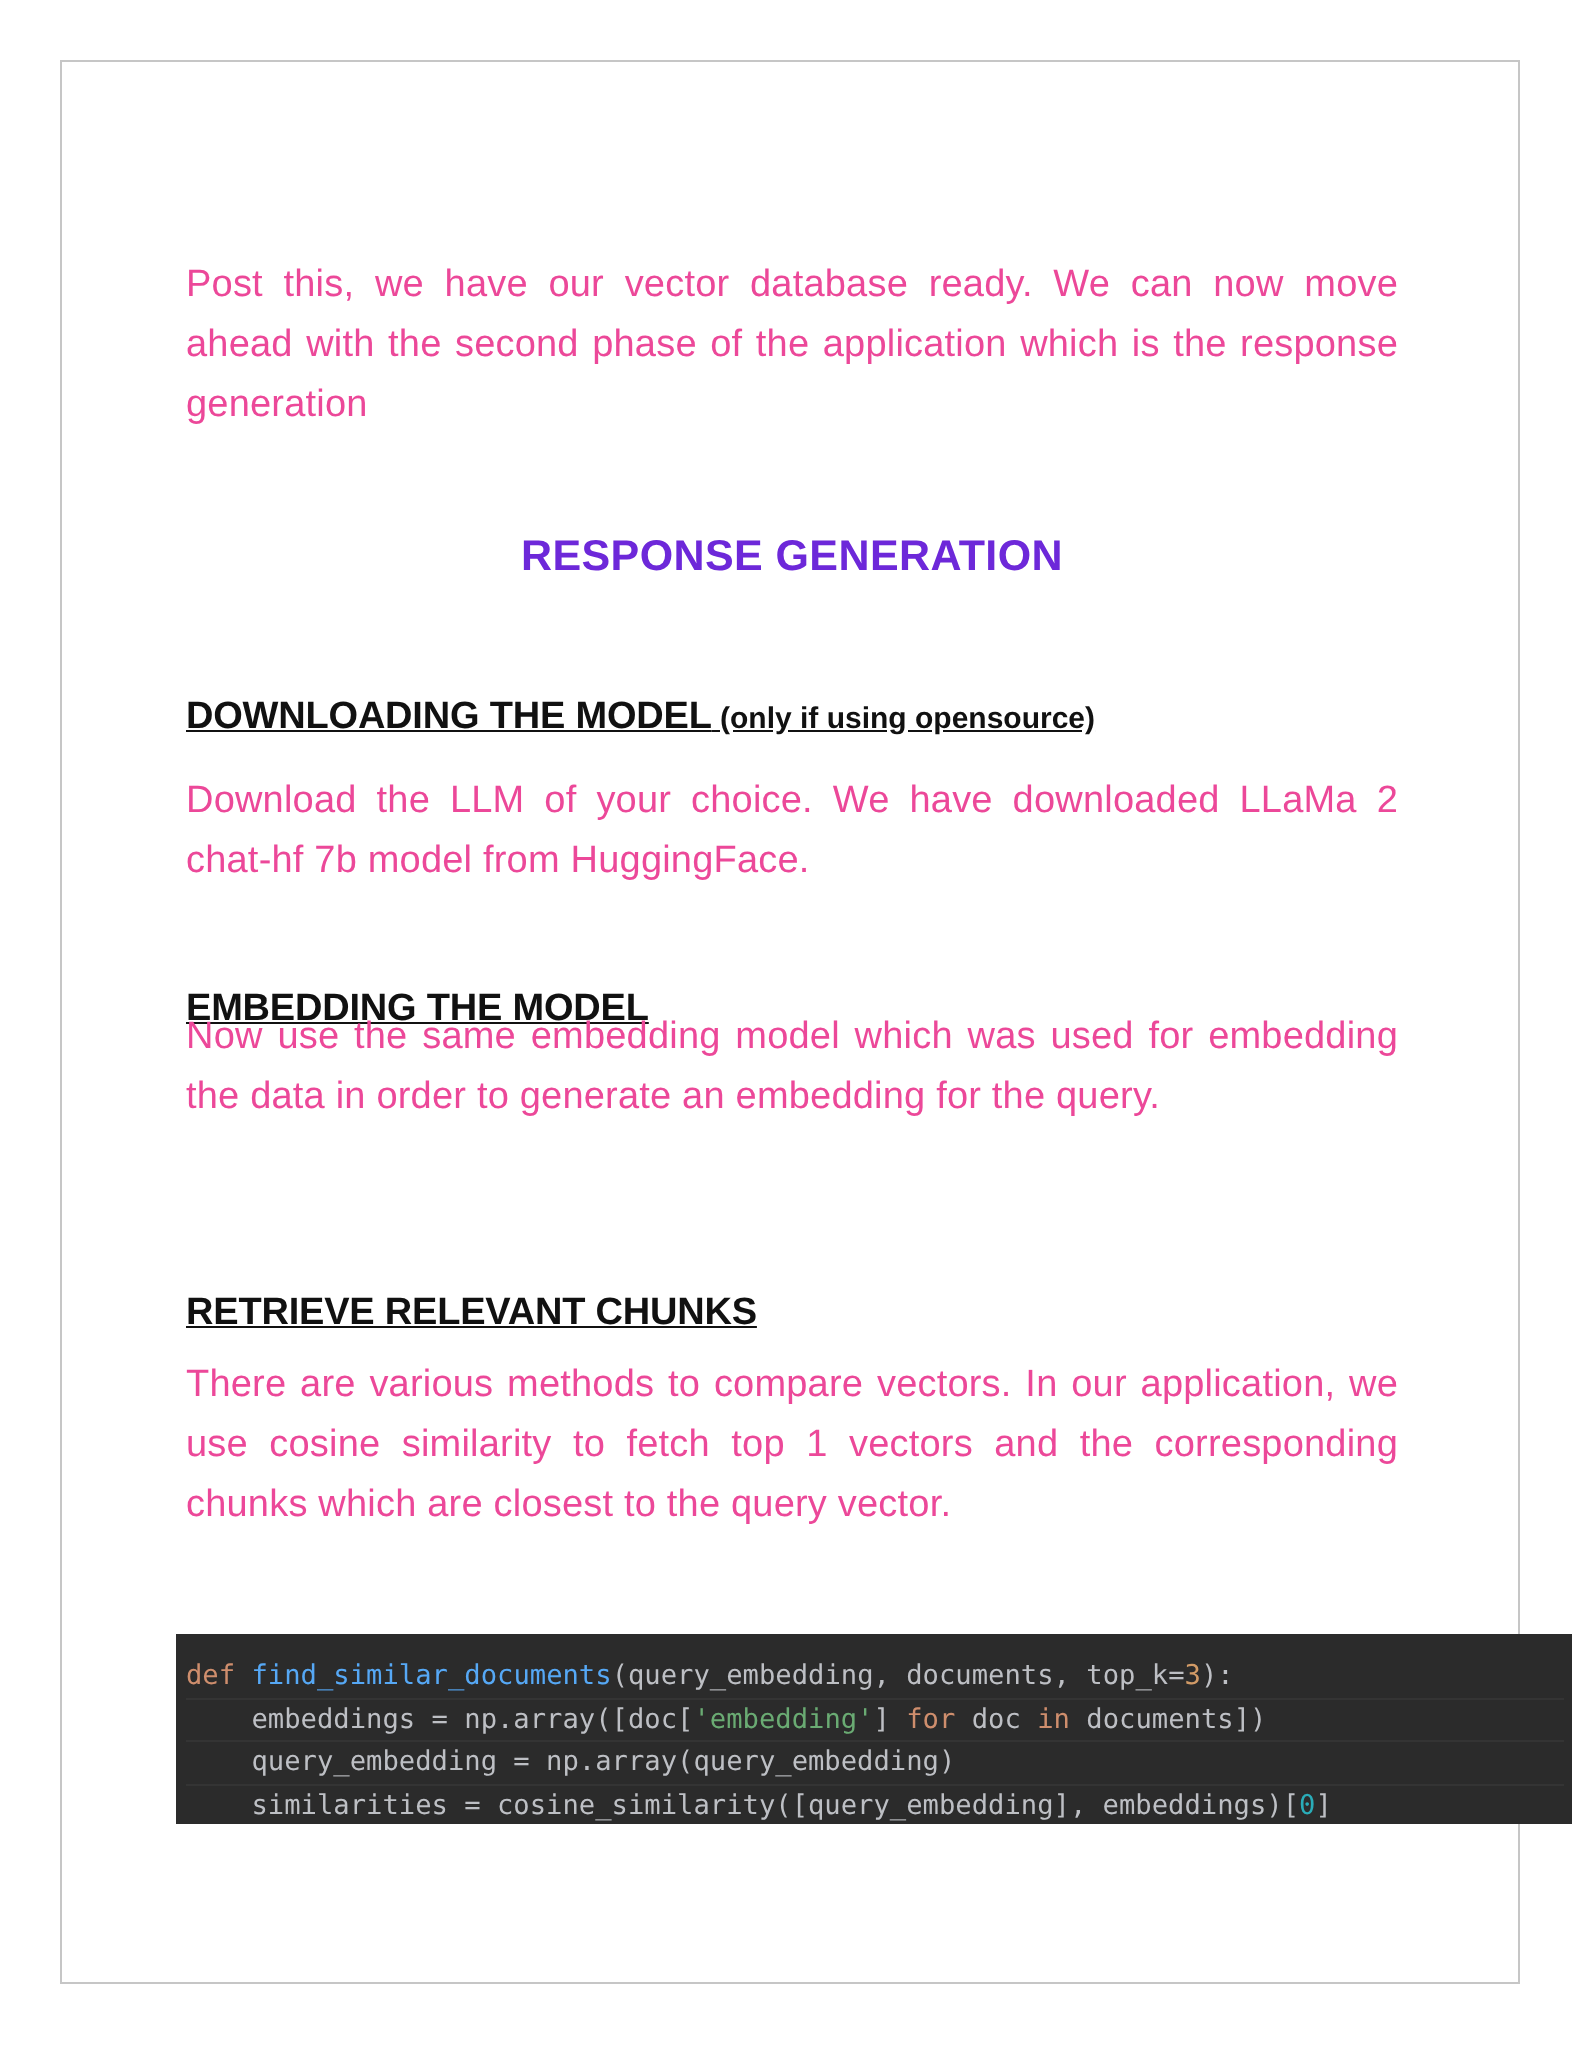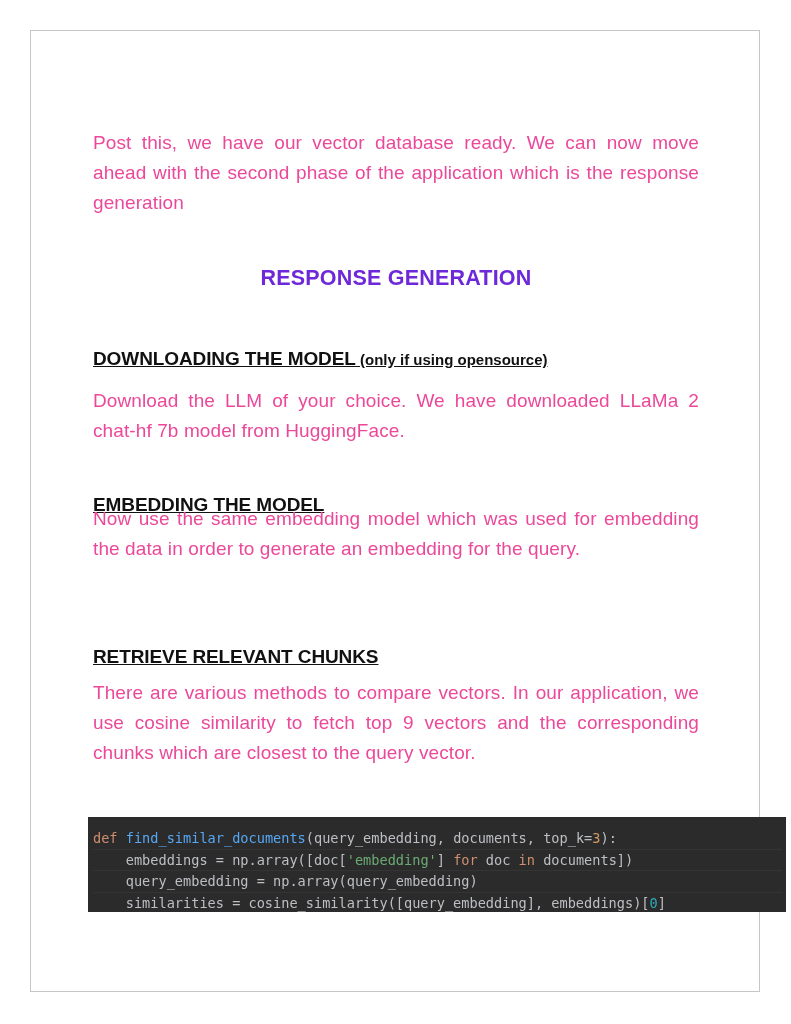--- a/index.html
+++ b/index.html
@@ -77,15 +77,15 @@
 <h2 class="doc-block section-heading" style="top:348px;"><span>DOWNLOADING THE MODEL</span><span class="heading-note"> (only if using opensource)</span></h2>
 
 <p class="doc-block body-text" style="top:386px;">Download the LLM of your choice. We have downloaded LLaMa 2 chat-hf 7b model from HuggingFace.</p>
 
 <h2 class="doc-block section-heading" style="top:494px;">EMBEDDING THE MODEL</h2>
 
 <p class="doc-block body-text" style="top:504px;">Now use the same embedding model which was used for embedding the data in order to generate an embedding for the query.</p>
 
 <h2 class="doc-block section-heading" style="top:610px;margin-top:36px;">RETRIEVE RELEVANT CHUNKS</h2>
 
-<p class="doc-block body-text" style="top:678px;">There are various methods to compare vectors. In our application, we use cosine similarity to fetch top 9 vectors and the corresponding chunks which are closest to the query vector.</p>
+<p class="doc-block body-text" style="top:678px;">There are various methods to compare vectors. In our application, we use cosine similarity to fetch top 1 vectors and the corresponding chunks which are closest to the query vector.</p>
 
 <div class="code-box" style="background: rgb(43, 43, 43);"><div class="code-line"><span style="color: rgb(207, 142, 109);">def</span><span style="color: rgb(189, 191, 196);"> </span><span style="color: rgb(86, 168, 245);">find_similar_documents</span><span style="color: rgb(189, 191, 196);">(query_embedding, documents, top_k=</span><span style="color: rgb(209, 154, 102);">3</span><span style="color: rgb(189, 191, 196);">):</span></div><div class="code-line"><span style="color: rgb(189, 191, 196);">    embeddings = np.array([doc[</span><span style="color: rgb(106, 171, 115);">'embedding'</span><span style="color: rgb(189, 191, 196);">] </span><span style="color: rgb(207, 142, 109);">for</span><span style="color: rgb(189, 191, 196);"> doc </span><span style="color: rgb(207, 142, 109);">in</span><span style="color: rgb(189, 191, 196);"> documents])</span></div><div class="code-line"><span style="color: rgb(189, 191, 196);">    query_embedding = np.array(query_embedding)</span></div><div class="code-line"><span style="color: rgb(189, 191, 196);">    similarities = cosine_similarity([query_embedding], embeddings)[</span><span style="color: rgb(42, 172, 184);">0</span><span style="color: rgb(189, 191, 196);">]</span></div></div>
 
 </body></html>

